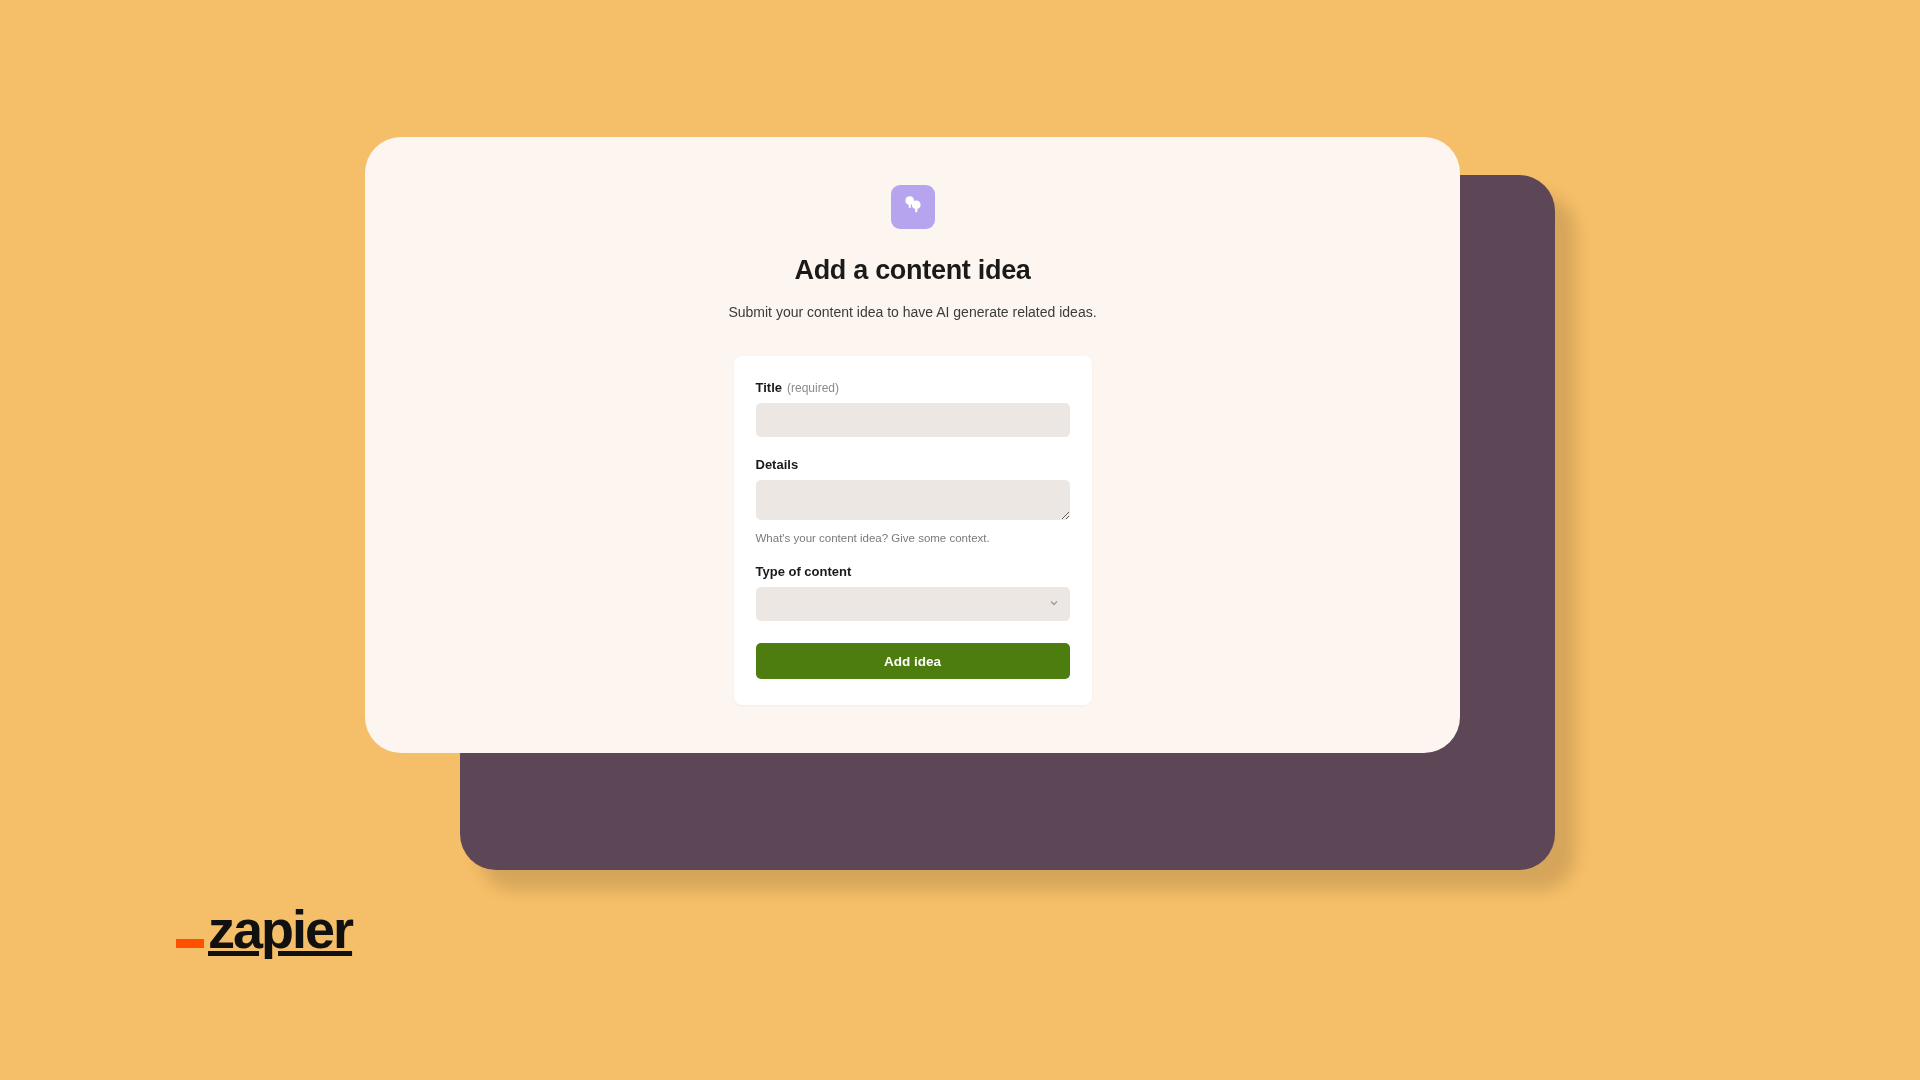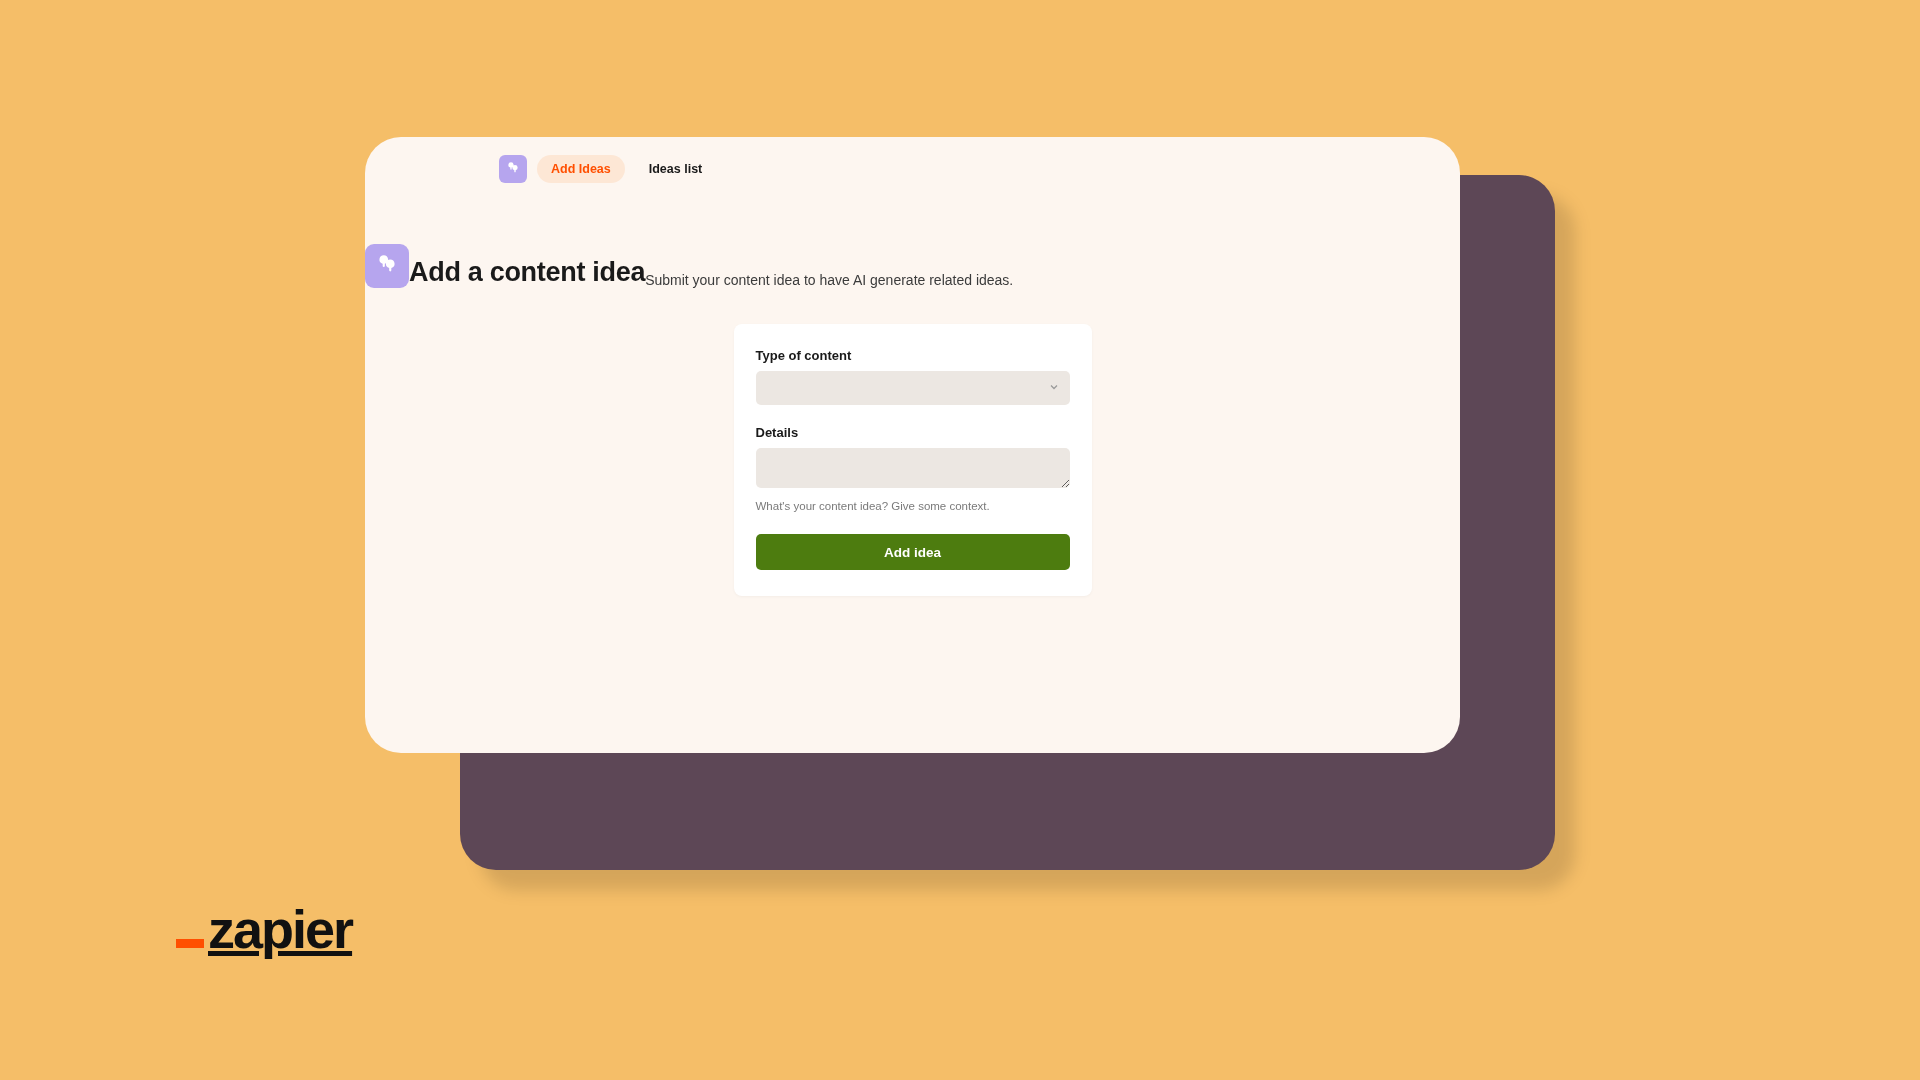--- a/index.html
+++ b/index.html
@@ -63,21 +63,22 @@
   border-radius: 999px;
   color: #1a1a1a;
   cursor: pointer;
 }
 .tab.active {
   background: #fde7d5;
   color: #ff4f00;
 }
 .hero {
   display: flex;
-  align-items: flex-end;
+  flex-direction: column;
+  align-items: center;
   margin-top: 48px;
 }
 .hero-icon {
   width: 44px;
   height: 44px;
   background: #b6a5ee;
   border-radius: 9px;
   display: flex;
   align-items: center;
   justify-content: center;
@@ -185,64 +186,62 @@
   text-decoration: underline;
 }
 </style>
 </head>
 <body>
 
 <div class="card-shadow2"></div>
 <div class="card-shadow"></div>
 
 <div class="card">
-  <div class="topbar">
-    <div class="app-icon">
-      <svg viewBox="0 0 24 24" fill="#ffffff">
-          <path d="M9 2a4 4 0 0 0-1 7.87V12a1 1 0 0 0 2 0V9.87A4 4 0 0 0 9 2zm6 4a4 4 0 0 0-1 7.87V16a1 1 0 0 0 2 0v-2.13A4 4 0 0 0 15 6z"></path>
-        </svg>
-    </div>
-    <div class="tab active">Add Ideas</div>
-    <div class="tab">Ideas list</div>
-  </div>
 
   <div class="hero">
     <div class="hero-icon">
       <svg viewBox="0 0 24 24" fill="#ffffff">
           <path d="M9 2a4 4 0 0 0-1 7.87V12a1 1 0 0 0 2 0V9.87A4 4 0 0 0 9 2zm6 4a4 4 0 0 0-1 7.87V16a1 1 0 0 0 2 0v-2.13A4 4 0 0 0 15 6z"></path>
         </svg>
     </div>
     <h1 class="hero-title">Add a content idea</h1>
     <p class="hero-sub">Submit your content idea to have AI generate related ideas.</p>
   </div>
 
   <div class="form-card">
+    <div class="field">
+      <div class="label-row">
+        <span class="label">Title</span>
+        <span class="label-hint">(required)</span>
+      </div>
+      <input class="text-input" type="text" value="" style="">
+    </div>
+
+    <div class="field">
+      <div class="label-row">
+        <span class="label">Details</span>
+      </div>
+      <textarea class="textarea" style=""></textarea>
+      <div class="help-text">What's your content idea? Give some context.</div>
+    </div>
 
     <div class="field">
       <div class="label-row">
         <span class="label">Type of content</span>
       </div>
       <div class="select-wrap">
         <select class="select"></select>
         <span class="select-caret">
           <svg width="12" height="12" viewBox="0 0 24 24" fill="none" stroke="currentColor" stroke-width="2.5">
               <polyline points="6 9 12 15 18 9"></polyline>
             </svg>
         </span>
       </div>
     </div>
 
-    <div class="field">
-      <div class="label-row">
-        <span class="label">Details</span>
-      </div>
-      <textarea class="textarea" style=""></textarea>
-      <div class="help-text">What's your content idea? Give some context.</div>
-    </div>
-
     <button class="submit-btn">Add idea</button>
   </div>
 </div>
 
 <div class="brand">
   <div class="brand-underscore"></div>
   <div class="brand-text">zapier</div>
 </div>
 
 </body></html>

